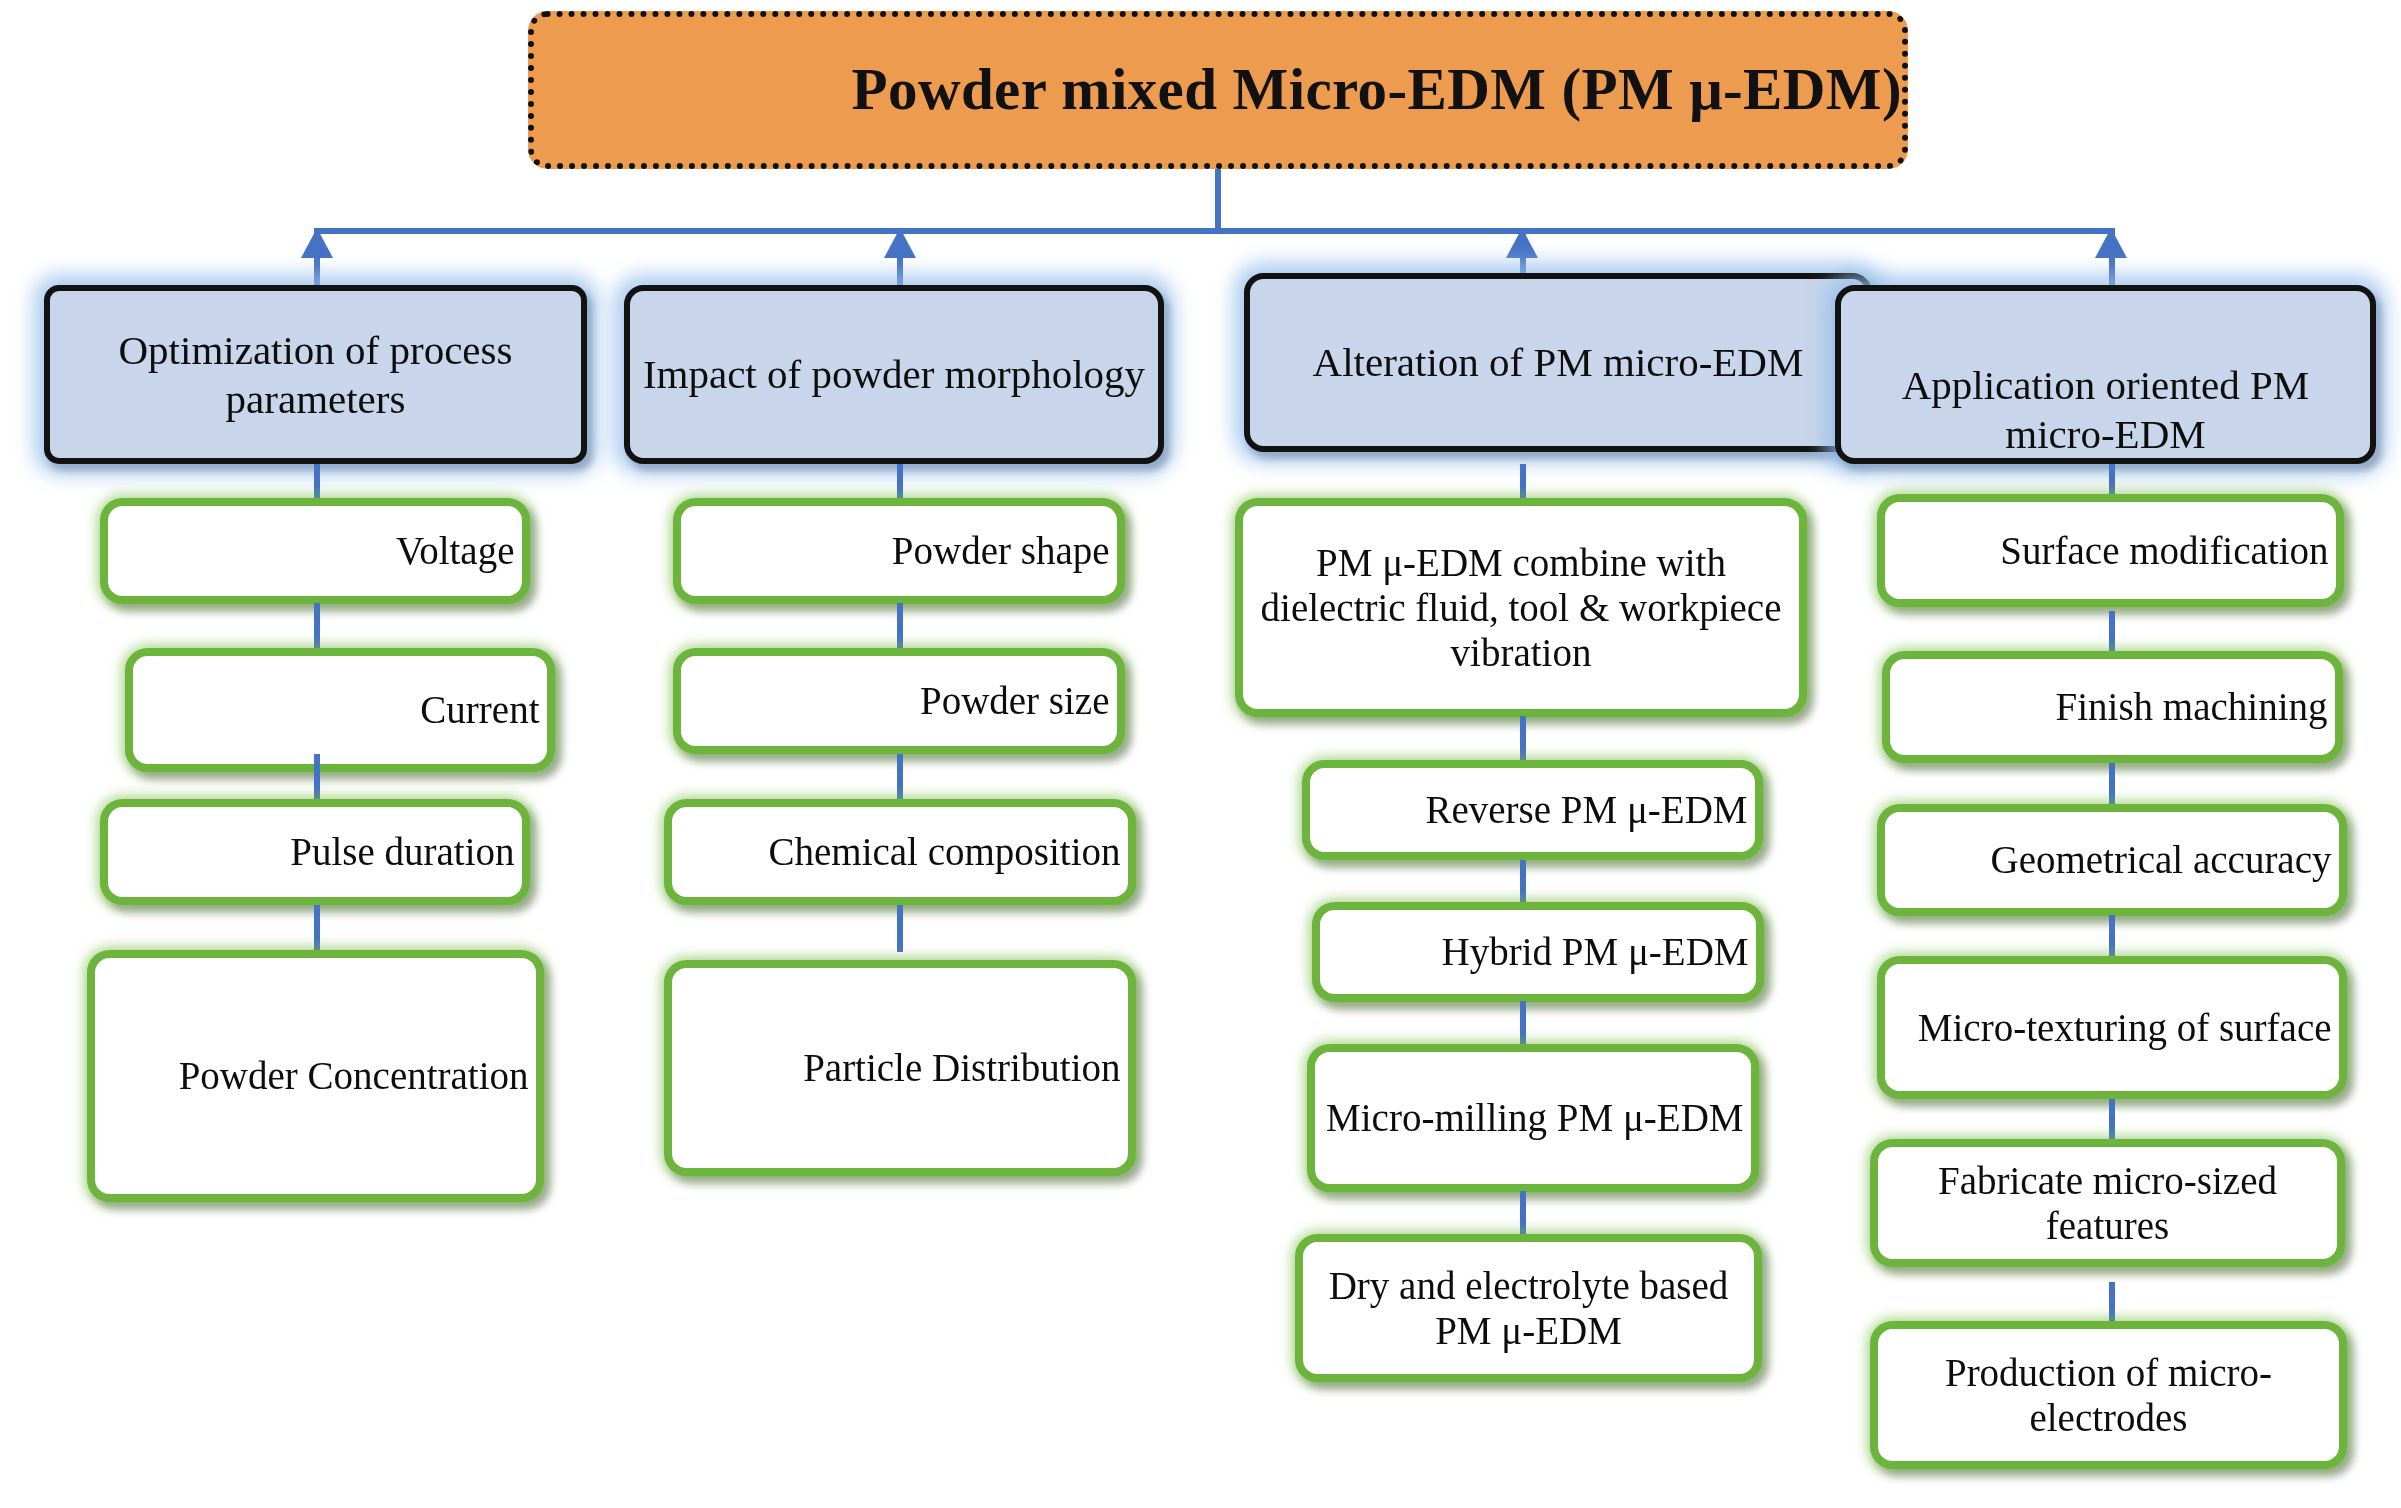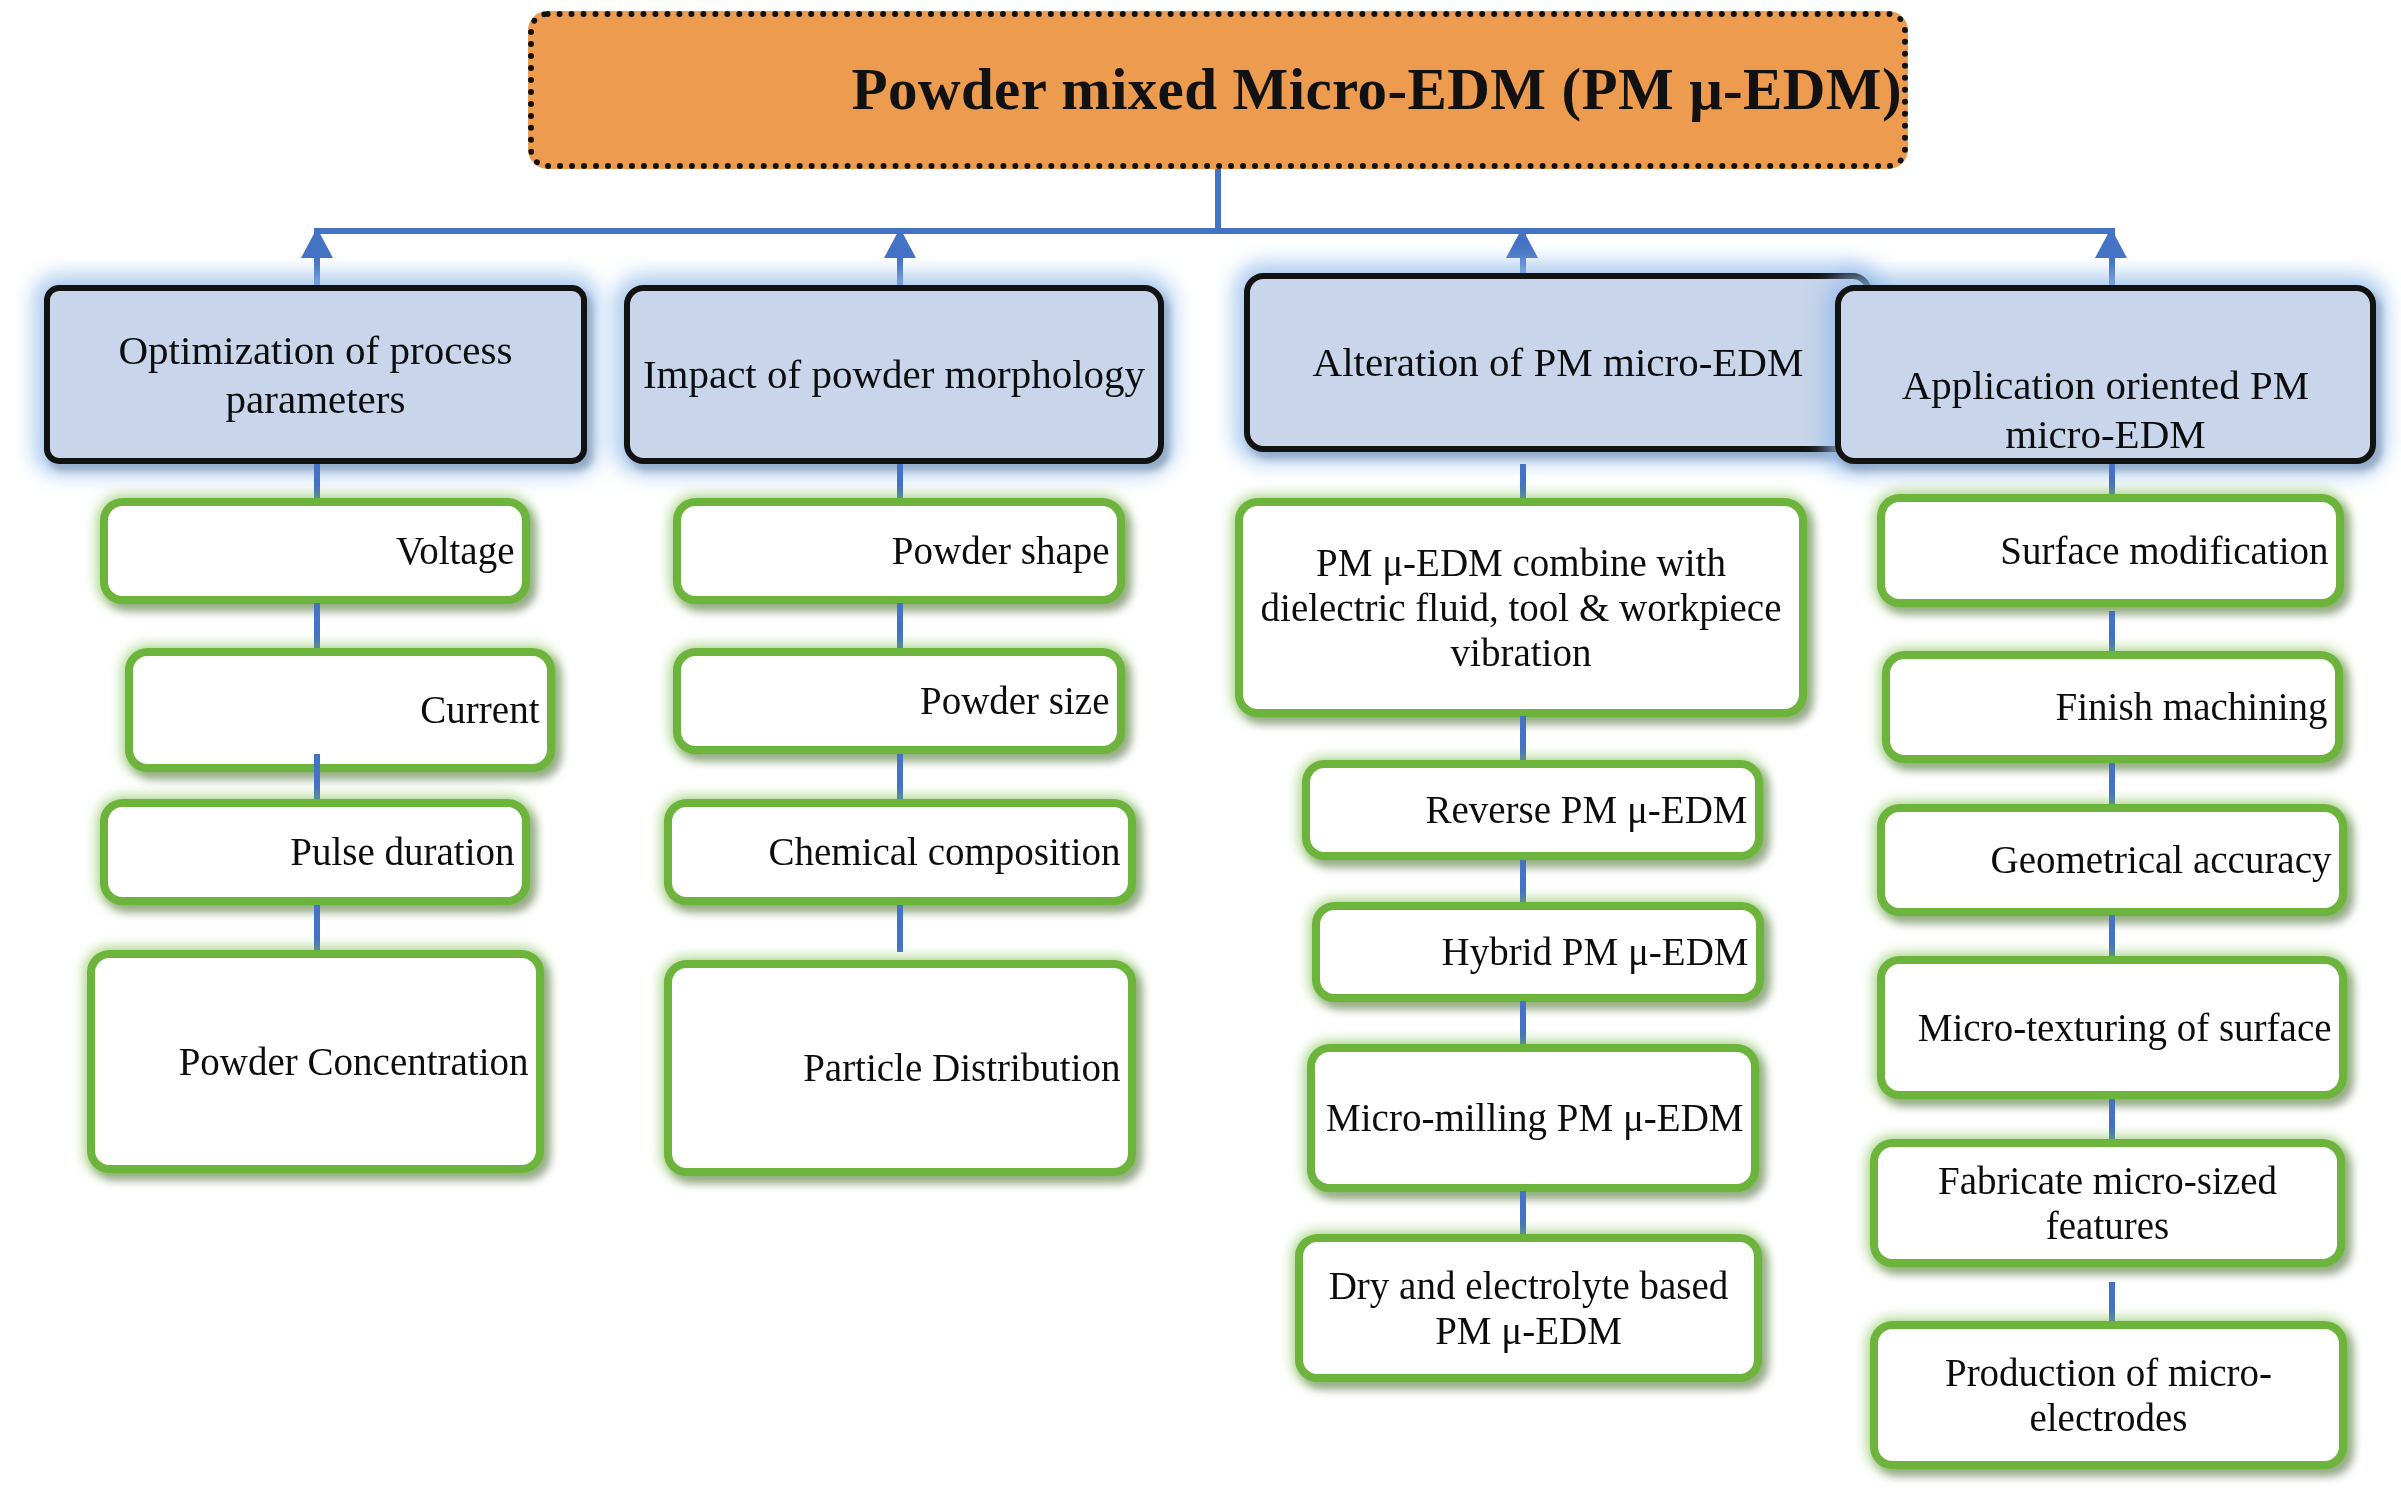--- a/index.html
+++ b/index.html
@@ -98,21 +98,21 @@
   <div class="leaf" style="left:100px; top:648px; width:430px; height:124px;margin-left:25px;">
     <div class="leaf-text">Current</div>
   </div>
 
   <div class="vline" style="left:314px; top:754px; height:47px;"></div>
   <div class="leaf" style="left:100px; top:799px; width:430px; height:106px;">
     <div class="leaf-text">Pulse duration</div>
   </div>
 
   <div class="vline" style="left:314px; top:905px; height:47px;"></div>
-  <div class="leaf" style="left:87px; top:950px; width:457px; height:223px;">
+  <div class="leaf" style="left:87px; top:950px; width:457px; height:252px;">
     <div class="leaf-text">Powder Concentration</div>
   </div>
 
   <div class="cat" style="left:624px; top:285px; width:540px; height:179px;">
     <div class="cat-text">Impact of powder morphology</div>
   </div>
 
   <div class="vline" style="left:897px; top:464px; height:35px;"></div>
   <div class="leaf" style="left:673px; top:498px; width:452px; height:106px;">
     <div class="leaf-text">Powder shape</div>

